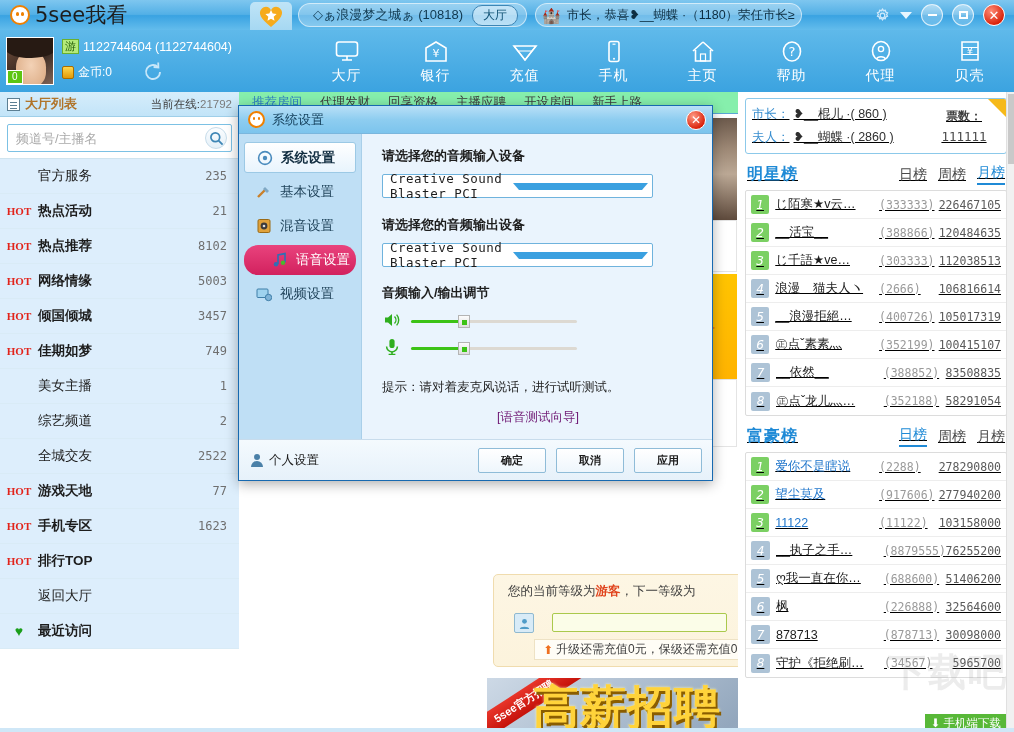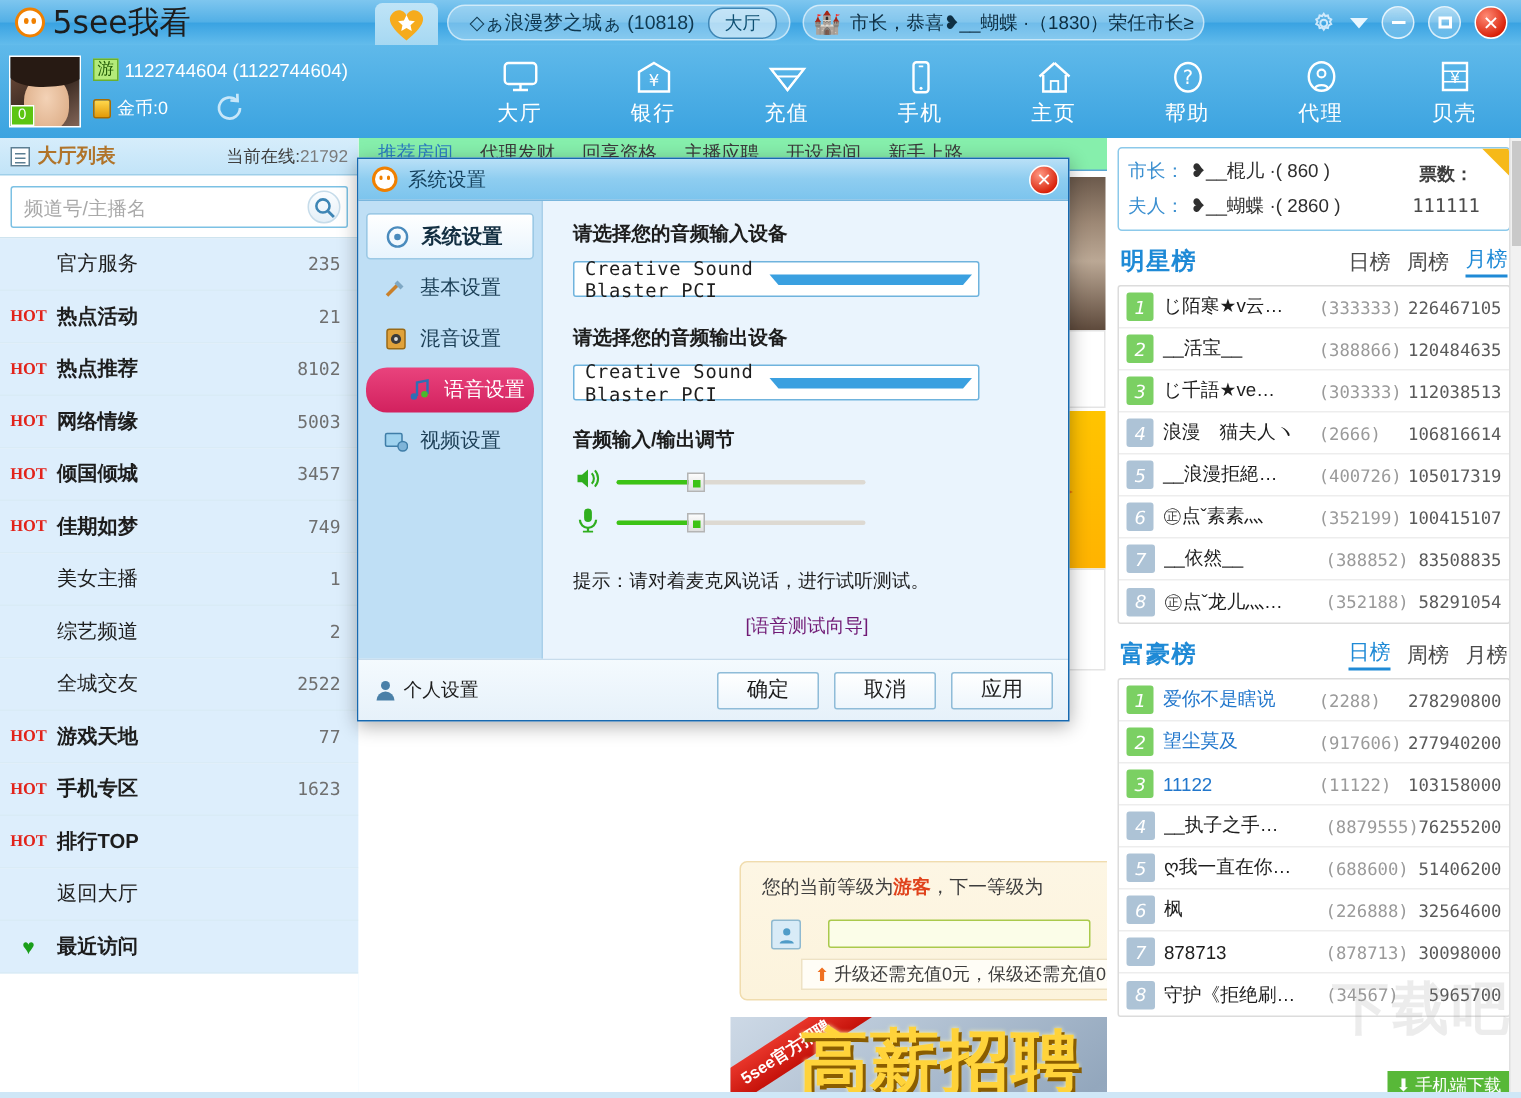--- a/index.html
+++ b/index.html
@@ -282,21 +282,21 @@
   .ban-main {
     position: absolute; left: 46px; top: 6px; width: 300px;
     color: #ffd33a; font-size: 46px; font-weight: bold; line-height: 1.0;
     text-shadow: 2px 3px 0 #8a5d00, 0 0 3px #fff5b0;
     font-family: "DejaVu Sans", sans-serif; letter-spacing: 1px;
   }
 
   
   .right {
     position: absolute; left: 738px; top: 92px; width: 276px; height: 640px;
-    background: #ffffff; padding: 6px 7px 0 7px;
+    background: #ffffff; padding: 6px 7px 0 7px; text-decoration: underline;
   }
   .mayor-box {
     position: relative; border: 1px solid #8cc9ea; border-radius: 3px;
     height: 56px; display: flex; align-items: center; padding: 0 6px;
     overflow: hidden;
   }
   .mayor-left { flex: 1; display: flex; flex-direction: column; gap: 6px; }
   .mayor-line { display: flex; align-items: center; font-size: 12.5px; }
   .mayor-k { color: #3a8fd0; }
   .mayor-v { color: #2f2f2f; margin-left: 4px; }
@@ -461,22 +461,22 @@
     border-radius:50%; background:#4a80a8;
   }
   .person::after {
     content:""; position:absolute; left:0; top:7px; width:12px; height:6px;
     border-radius:6px 6px 0 0; background:#4a80a8;
   }
   .foot-btns { margin-left: auto; display: flex; gap: 10px; }
   .dbtn {
     width: 68px; height: 25px; border: 1px solid #8fbcd8;
     background: linear-gradient(#ffffff,#eef6fc);
-    border-radius: 2px; font-size: 14px; color: #1d1d1d;
-    display: flex; align-items: center; justify-content: center;
+    border-radius: 2px; font-size: 11px; color: #1d1d1d;
+    display: flex; align-items: center; justify-content: center; font-weight: bold;
   }
   .bottom-bar {
     position: absolute; left: 0; bottom: 0; width: 1014px; height: 4px;
     background: #cfe7f7;
   }
 </style>
 </head>
 <body>
 
 <div id="app">
@@ -493,21 +493,21 @@
           <path d="M13 5 l1.7 3.6 3.9 .5 -2.9 2.7 .8 3.9 -3.5-2 -3.5 2 .8-3.9 -2.9-2.7 3.9-.5z" fill="#fff"></path>
         </svg>
       </div>
     </div>
     <div class="room-pill">
       <span class="room-name">◇ぁ浪漫梦之城ぁ (10818)</span>
       <span class="room-tag">大厅</span>
     </div>
     <div class="marquee-pill">
       <span class="castle">🏰</span>
-      <span class="marquee-text">市长，恭喜❥__蝴蝶 ·（1830）荣任市长≥</span>
+      <span class="marquee-text">市长，恭喜❥__蝴蝶 ·（1180）荣任市长≥</span>
     </div>
     <div class="win-ctrls">
       <span class="gear-ico">
         <svg width="17" height="17" viewBox="0 0 17 17">
           <path d="M8.5 2.2l1 1.5 1.8-.4.5 1.8 1.7.8-.9 1.6.9 1.6-1.7.8-.5 1.8-1.8-.4-1 1.5-1-1.5-1.8.4-.5-1.8-1.7-.8.9-1.6-.9-1.6 1.7-.8.5-1.8 1.8.4z" fill="none" stroke="#e4f3ff" stroke-width="1.3"></path>
           <circle cx="8.5" cy="8.5" r="2.3" fill="none" stroke="#e4f3ff" stroke-width="1.3"></circle>
         </svg>
       </span>
       <span class="caret-ico"></span>
       <span class="wbtn min">

